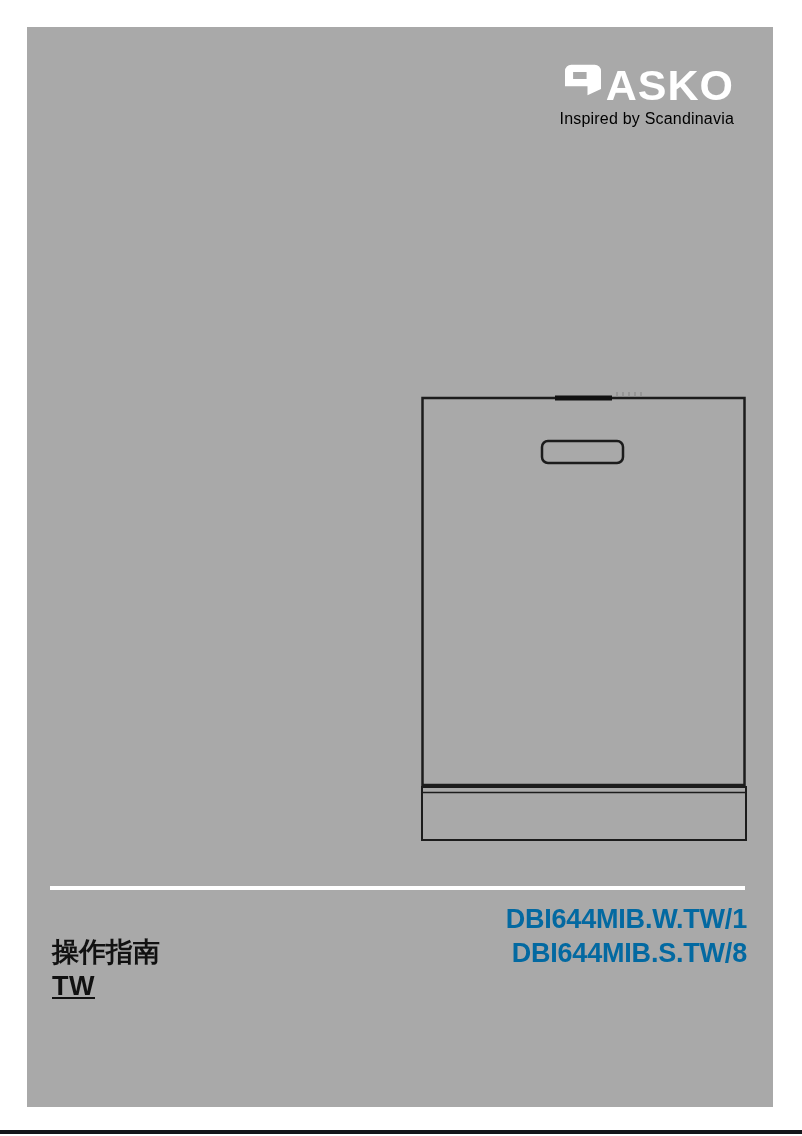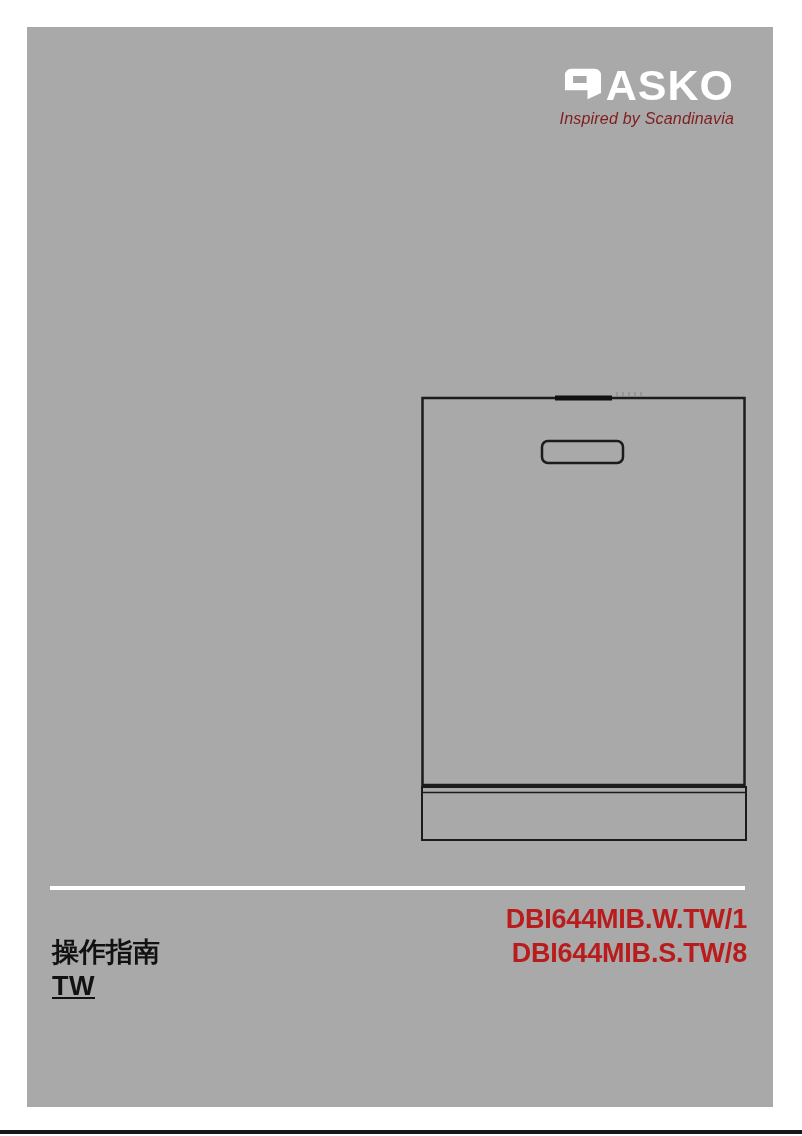--- a/index.html
+++ b/index.html
@@ -6,35 +6,35 @@
   .page{
     position:relative;width:802px;height:1136px;background:#ffffff;overflow:hidden;
     font-family:"Liberation Sans","DejaVu Sans",sans-serif;
   }
   .panel{
     position:absolute;left:27px;top:27px;width:746px;height:1080px;
     background:#a9a9a9;
   }
   
   .logo{position:absolute;top:64px;right:68px;text-align:right;}
-  .logo-row{display:flex;align-items:flex-end;justify-content:flex-end;gap:5px;}
+  .logo-row{display:flex;justify-content:flex-end;gap:5px;}
   .logo-mark{width:36px;height:32px;margin-bottom:7px;display:block;}
   .brand{font-size:43px;font-weight:700;color:#ffffff;letter-spacing:1px;line-height:1;}
-  .tagline{font-size:16px;color:#7f1d1d;margin-top:3px;letter-spacing:0.2px;font-style:italic;}
+  .tagline{font-size:16px;color:#000000;margin-top:3px;letter-spacing:0.2px;}
   
   .dishwasher{position:absolute;left:420px;top:390px;}
   
   .divider{position:absolute;left:50px;top:886px;width:695px;height:4px;background:#ffffff;}
   .titles{position:absolute;left:52px;top:935px;font-size:27px;line-height:34px;color:#111111;}
   .titles .t1{font-weight:700;}
   .titles .t2{font-weight:400;}
   .titles .t3{font-weight:700;letter-spacing:0.5px;text-decoration:underline;}
   .models{
     position:absolute;right:55px;top:902px;text-align:right;
-    font-size:27px;line-height:34px;font-weight:700;color:#b91c1c;letter-spacing:-0.2px;
+    font-size:27px;line-height:34px;font-weight:700;color:#0369a1;letter-spacing:-0.2px;
   }
   .edge-bar{position:absolute;left:0;top:1130px;width:802px;height:4px;background:#15171b;}
 </style>
 </head>
 <body>
 
 <div class="page">
 
   <div class="panel"></div>
 

